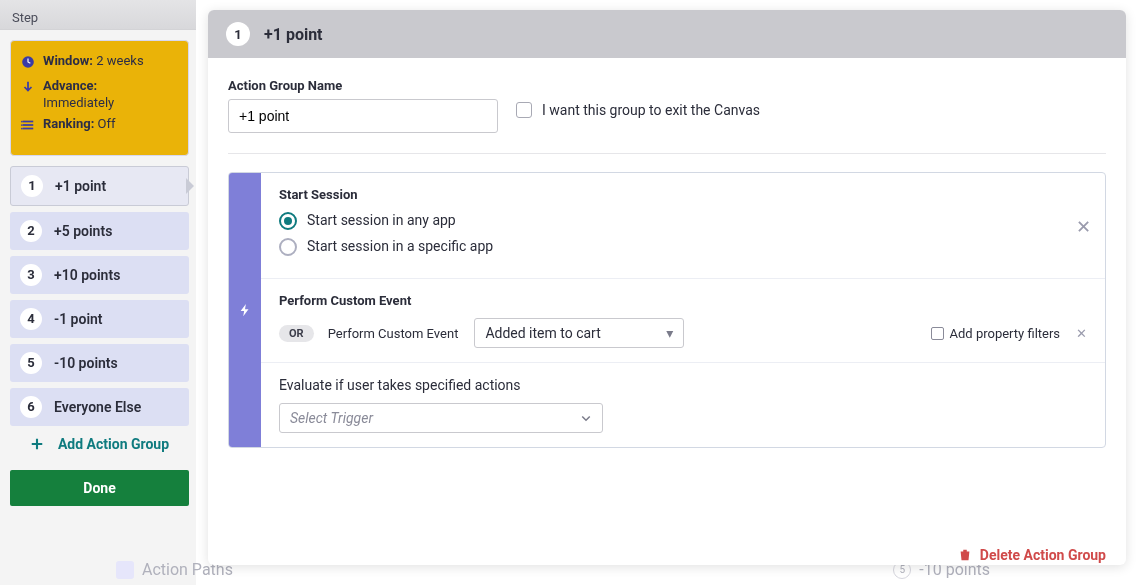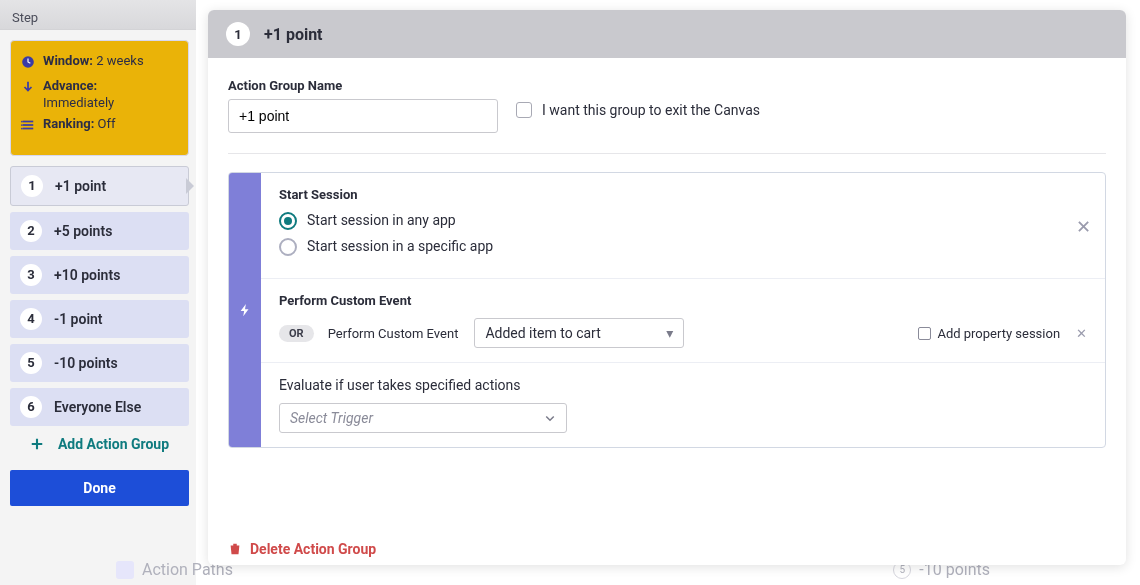--- a/index.html
+++ b/index.html
@@ -94,21 +94,21 @@
 
   .add-group {
     margin:10px;
     color:#0f7b7f;
     font-weight:700;
     display:flex;align-items:center;justify-content:center;gap:14px;
     cursor:pointer;
   }
   .done-btn {
     margin:8px 10px 0 10px;
-    background:#1d4ed8;
+    background:#15803d;
     color:#fff;
     text-align:center;
     padding:10px 0;
     border-radius:2px;
     font-weight:700;
     cursor:pointer;
   }
 
   
   .canvas-bg {
@@ -203,33 +203,33 @@
     display:inline-flex;align-items:center;justify-content:space-between;
     border:1px solid #c9c9ce;border-radius:3px;padding:6px 10px;
     min-width:210px;background:#fff;cursor:pointer;
   }
   .select .caret{ color:#7a7b8a;}
   .prop-filter{ float:right; display:flex; align-items:center; gap:6px; font-size:13px; color:#2b2d3a;}
   .mini-chk{width:13px;height:13px;border:1px solid #8a8b99;border-radius:2px;}
 
   .evaluate-row{ display:flex; gap:14px; align-items:center; margin-top:6px;}
   .select-trigger{
-    width:288px;
+    width:324px;
   }
   .select-trigger .placeholder{ color:#8a8b99; font-style:italic;}
   .add-trigger-btn{
     background:#d9d9dd;color:#fff;border-radius:3px;
     padding:8px 18px;display:flex;align-items:center;gap:8px;
     font-weight:600;cursor:not-allowed;
   }
   .add-trigger-btn svg{width:12px;height:12px;}
 
   .panel-footer{
-    padding:10px 20px 8px 20px;
-    display:flex;
+    padding:10px 20px 2px 20px;
+    display:flex;justify-content:flex-end;
     margin-top:auto;
   }
   .delete-link{
     color:#d04a4a;font-weight:700;display:flex;align-items:center;gap:8px;cursor:pointer;
   }
 
   
   .bg-label{ color:#b0b1bc; font-size:16px;}
 </style>
 </head>
@@ -369,21 +369,21 @@
             <div class="section-title">Perform Custom Event</div>
             <div style="display:flex;align-items:center;">
               <span class="or-badge">OR</span>
               <span class="inline-label">Perform Custom Event</span>
               <div class="select">
                 <span>Added item to cart</span>
                 <span class="caret">▾</span>
               </div>
               <div class="prop-filter" style="margin-left:auto;">
                 <div class="mini-chk"></div>
-                <span>Add property session</span>
+                <span>Add property filters</span>
                 <span style="color:#9a9bad;margin-left:10px;cursor:pointer;">✕</span>
               </div>
             </div>
           </div>
 
           <div class="section">
             <div style="font-size:14px;margin-bottom:10px;">Evaluate if user takes specified actions</div>
             <div class="evaluate-row">
               <div class="select select-trigger">
                 <span class="placeholder">Select Trigger</span>

